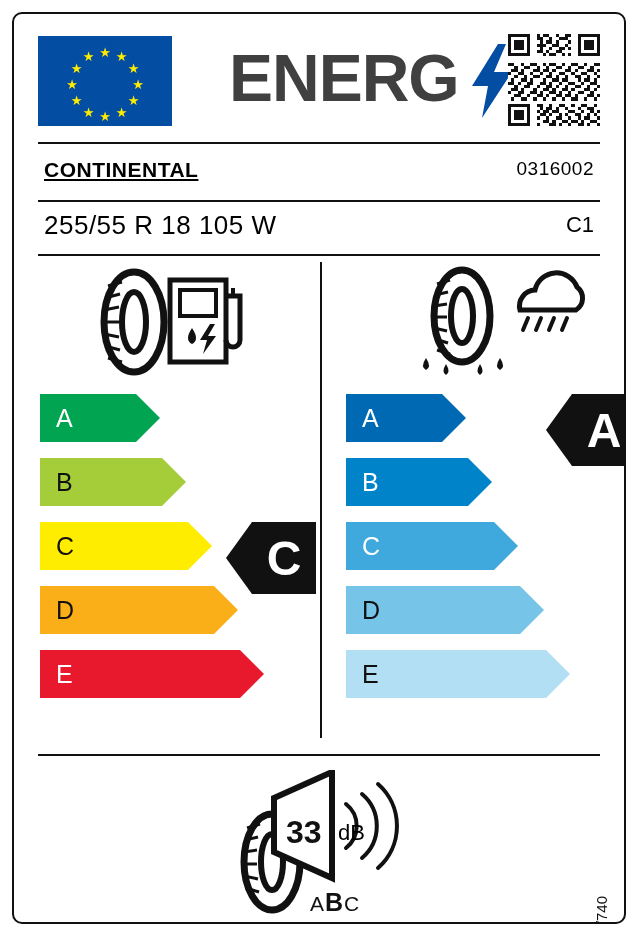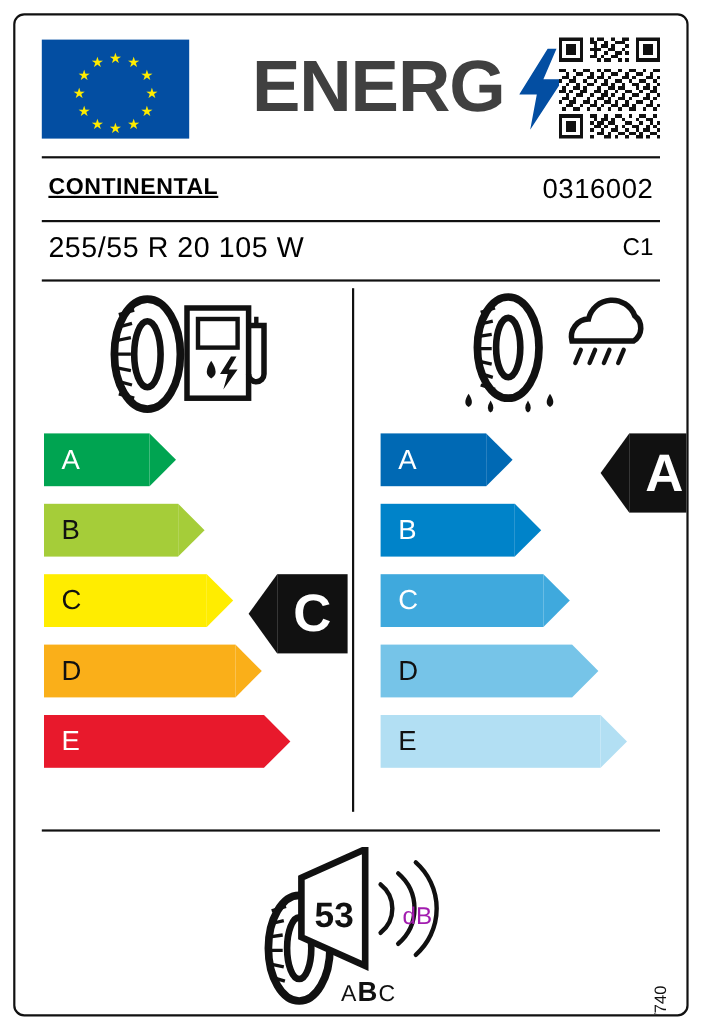--- a/index.html
+++ b/index.html
@@ -94,21 +94,21 @@
     top: 144px;
     font-size: 21px;
     font-weight: bold;
     letter-spacing: 0.5px;
     text-decoration: underline;
   }
   .model-id {
     position: absolute;
     right: 30px;
     top: 144px;
-    font-size: 25px;
+    font-size: 19px;
     letter-spacing: 0.5px;
     margin-left: 12px;
   }
   .tyre-size {
     position: absolute;
     left: 30px;
     top: 196px;
     font-size: 26px;
     letter-spacing: 0.5px;
   }
@@ -229,22 +229,21 @@
     top: 44px;
     font-size: 32px;
     font-weight: bold;
     color: #111;
   }
   .noise-unit {
     position: absolute;
     left: 124px;
     top: 50px;
     font-size: 22px;
-    color: #a21caf;
-    margin-left: 28px;
+    color: #000000;
   }
   .noise-class {
     position: absolute;
     left: 96px;
     top: 118px;
     font-size: 21px;
     letter-spacing: 1px;
     color: #111;
     text-align: center;
   }
@@ -482,21 +481,21 @@
           <rect x="28" y="28" width="1" height="1"></rect>
       </g>
     </svg>
   </div>
 
   <div class="rule r1"></div>
   <div class="brand">CONTINENTAL</div>
   <div class="model-id">0316002</div>
 
   <div class="rule r2"></div>
-  <div class="tyre-size">255/55 R 20 105 W</div>
+  <div class="tyre-size">255/55 R 18 105 W</div>
   <div class="tyre-class">C1</div>
 
   <div class="rule r3"></div>
   <div class="v-divider"></div>
 
   <svg class="pict-fuel" viewBox="0 0 180 112">
     <g fill="none" stroke="#111">
       <ellipse cx="42" cy="56" rx="30" ry="50" stroke-width="7"></ellipse>
       <ellipse cx="42" cy="56" rx="12" ry="30" stroke-width="6"></ellipse>
       <g stroke-width="3">
@@ -628,21 +627,21 @@
             <path d="M32,118 L45,122"></path>
         </g>
         <path d="M60,28 L118,2 L118,108 L60,82 Z" stroke-width="6" fill="#fff"></path>
         <g stroke-width="4" stroke-linecap="round">
           <path d="M132,34 a28,28 0 0 1 0,44"></path>
           <path d="M148,24 a42,42 0 0 1 0,64"></path>
           <path d="M164,14 a56,56 0 0 1 0,84"></path>
         </g>
       </g>
     </svg>
-    <div class="noise-db">53</div>
+    <div class="noise-db">33</div>
     <div class="noise-unit">dB</div>
     <div class="noise-class">
       <span>A</span><b>B</b><span>C</span>
     </div>
   </div>
 
   <div class="vdate">2020/740</div>
 
 </div>
 

